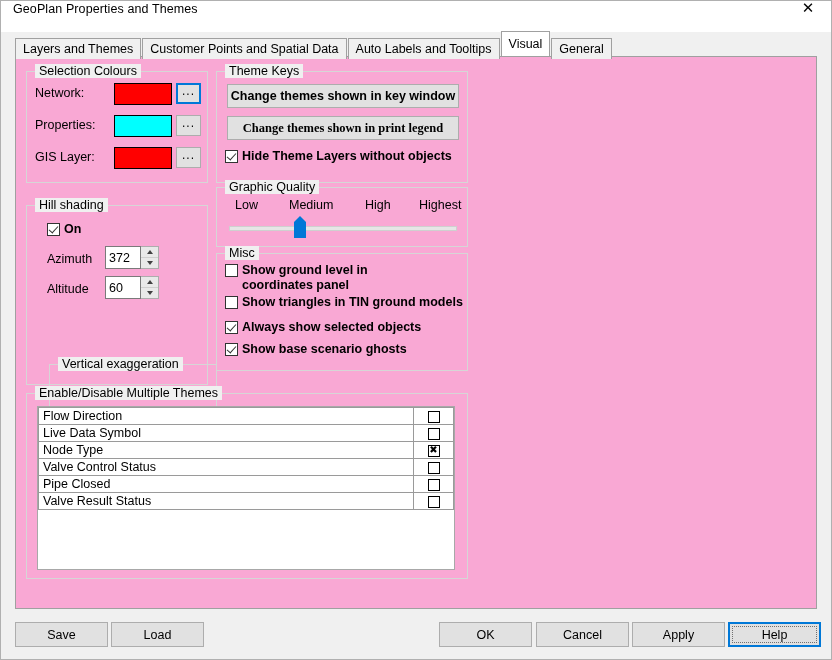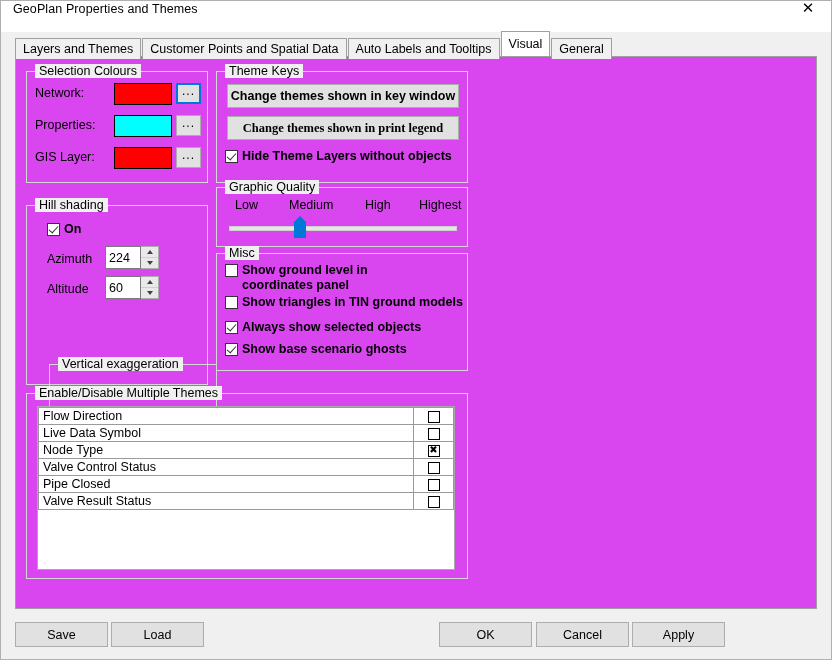--- a/index.html
+++ b/index.html
@@ -94,21 +94,21 @@
     border-color: #a0a0a0;
     z-index: 3;
   }
 
   
   .tabpage {
     flex: 1;
     margin: 0 14px 0 14px;
     border: 1px solid #a0a0a0;
     border-top: 1px solid #a0a0a0;
-    background: #d946ef;
+    background: #f9a8d4;
     position: relative;
     box-sizing: border-box;
   }
 
   
   .group {
     position: absolute;
     border: 1px solid #d6d6d6;
     box-sizing: border-box;
   }
@@ -436,21 +436,21 @@
     <div class="group" style="left:10px; top:148px; width:182px; height:180px;">
       <div class="group-title">Hill shading</div>
 
       <div class="cb checked" style="left:20px; top:16px;">
         <span class="box"></span>
         <span class="cb-label">On</span>
       </div>
 
       <div class="lbl" style="left:20px; top:46px;">Azimuth</div>
       <div class="spin" style="left:78px; top:40px;">
-        <div class="sp-field">224</div>
+        <div class="sp-field">372</div>
         <div class="sp-btns">
           <div class="sp-up">
               <span class="arrow-up"></span>
             </div>
           <div class="sp-dn">
               <span class="arrow-dn"></span>
             </div>
         </div>
       </div>
 
@@ -569,15 +569,19 @@
     </div>
 
   </div>
 
   <div class="btnbar">
     <div class="btn" style="left:14px; top:13px;">Save</div>
     <div class="btn" style="left:110px; top:13px;">Load</div>
     <div class="btn" style="left:438px; top:13px;">OK</div>
     <div class="btn" style="left:535px; top:13px;">Cancel</div>
     <div class="btn" style="left:631px; top:13px;">Apply</div>
+    <div class="btn focus" style="left:727px; top:13px;">
+      <span class="inner-focus"></span>
+      <span>Help</span>
+    </div>
   </div>
 
 </div>
 
 </body></html>

